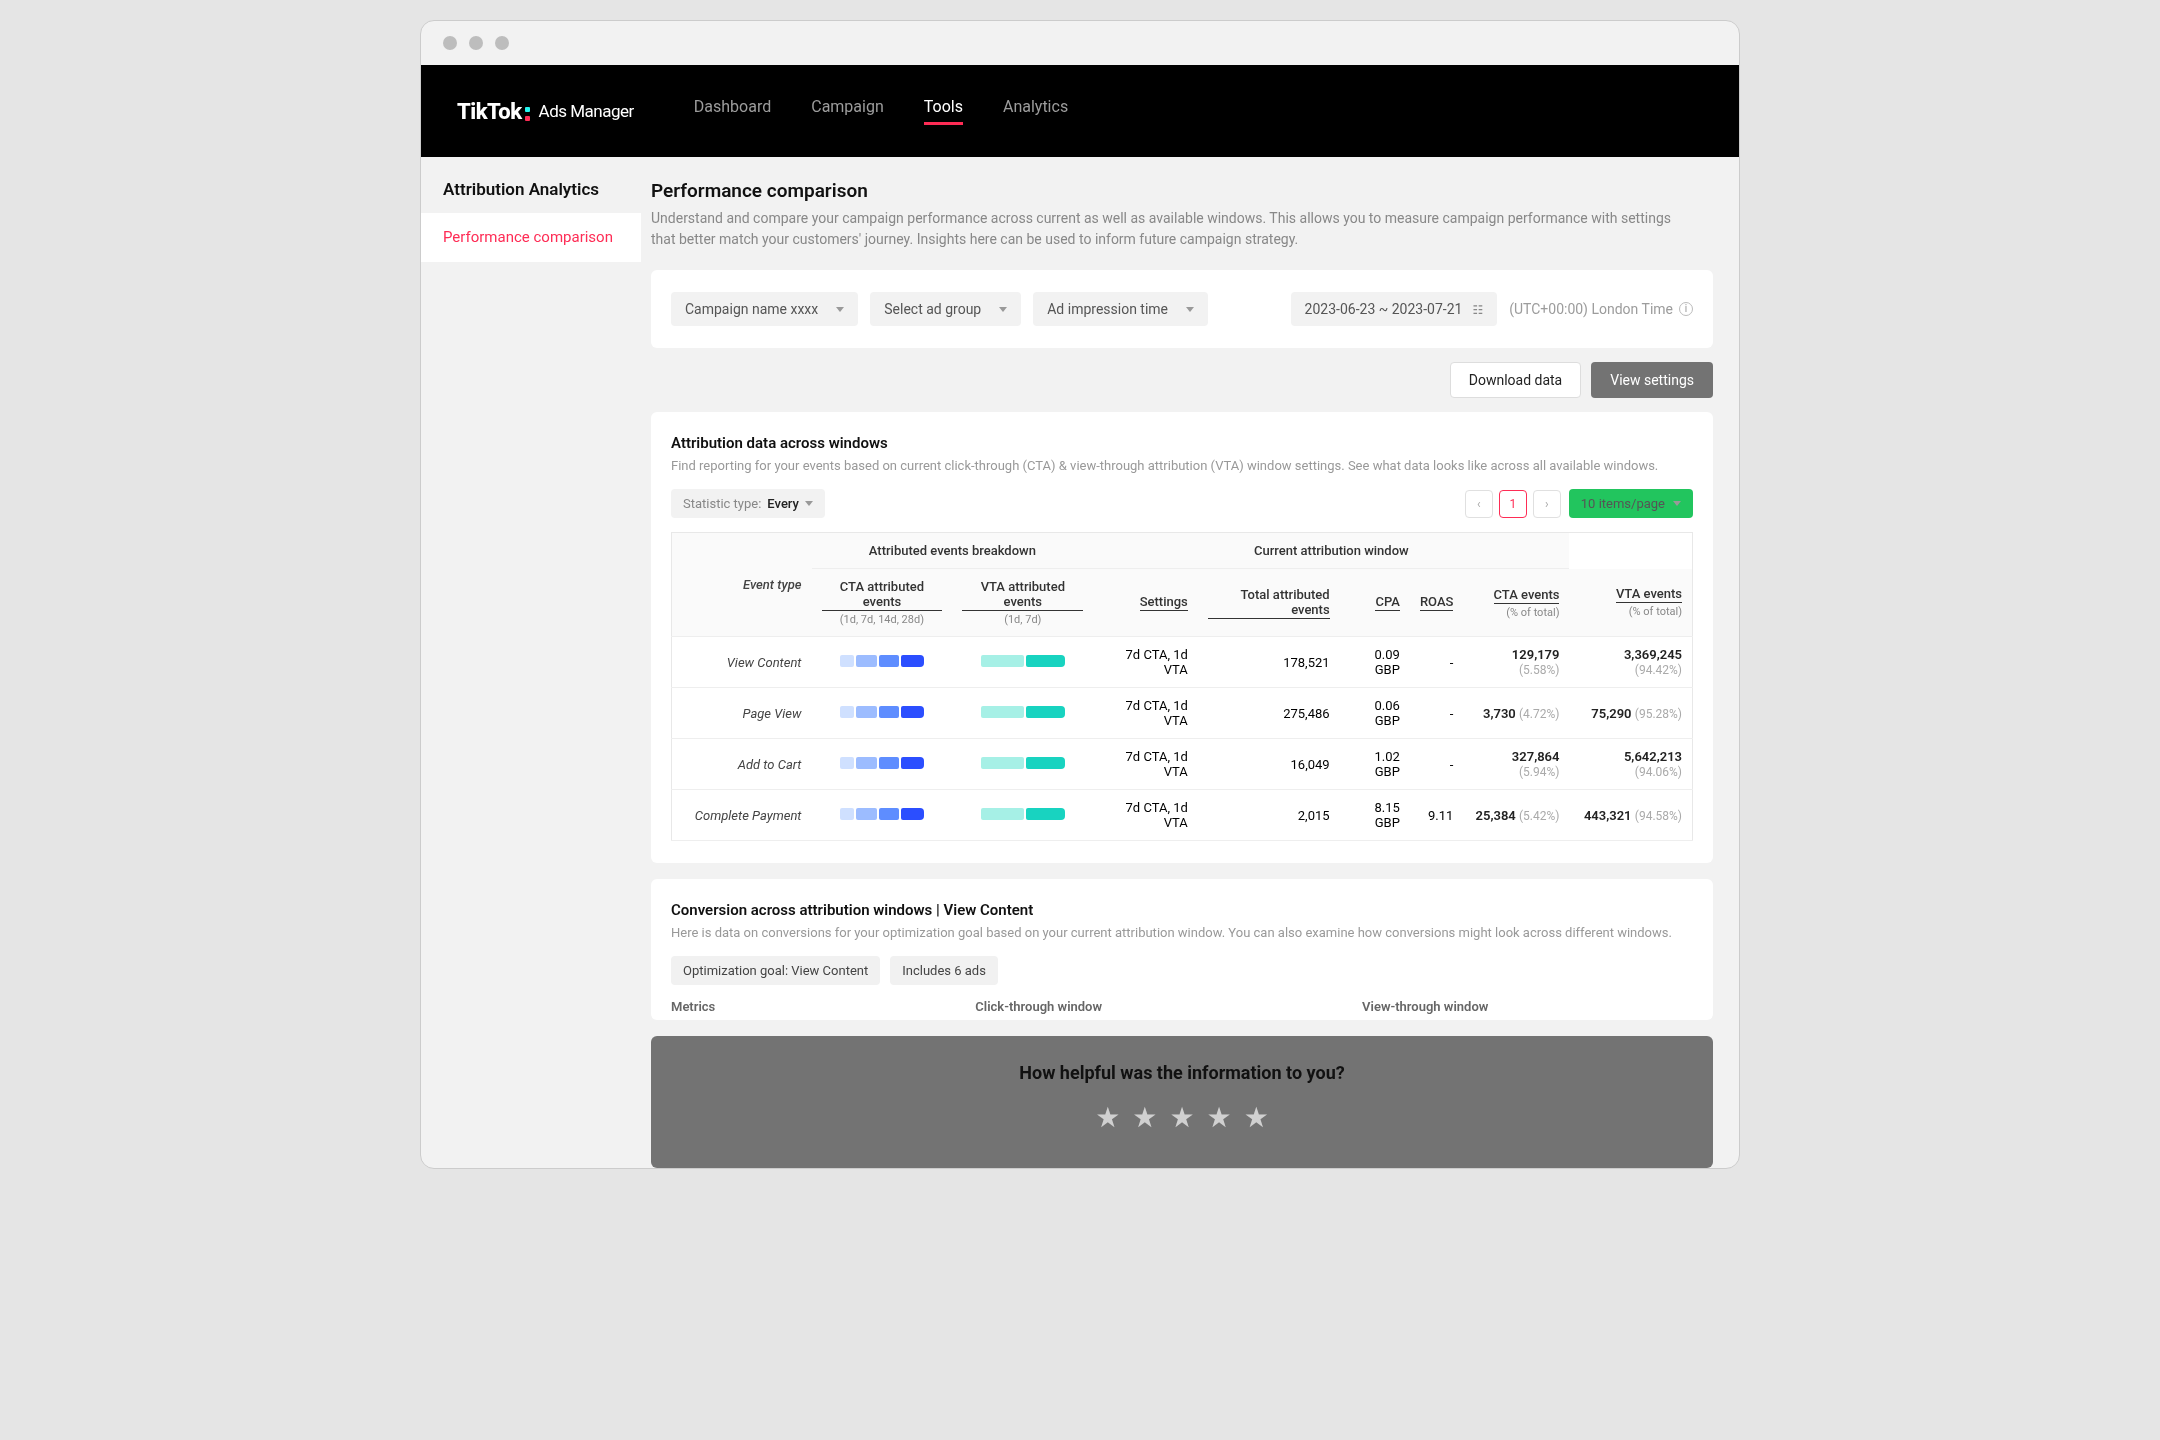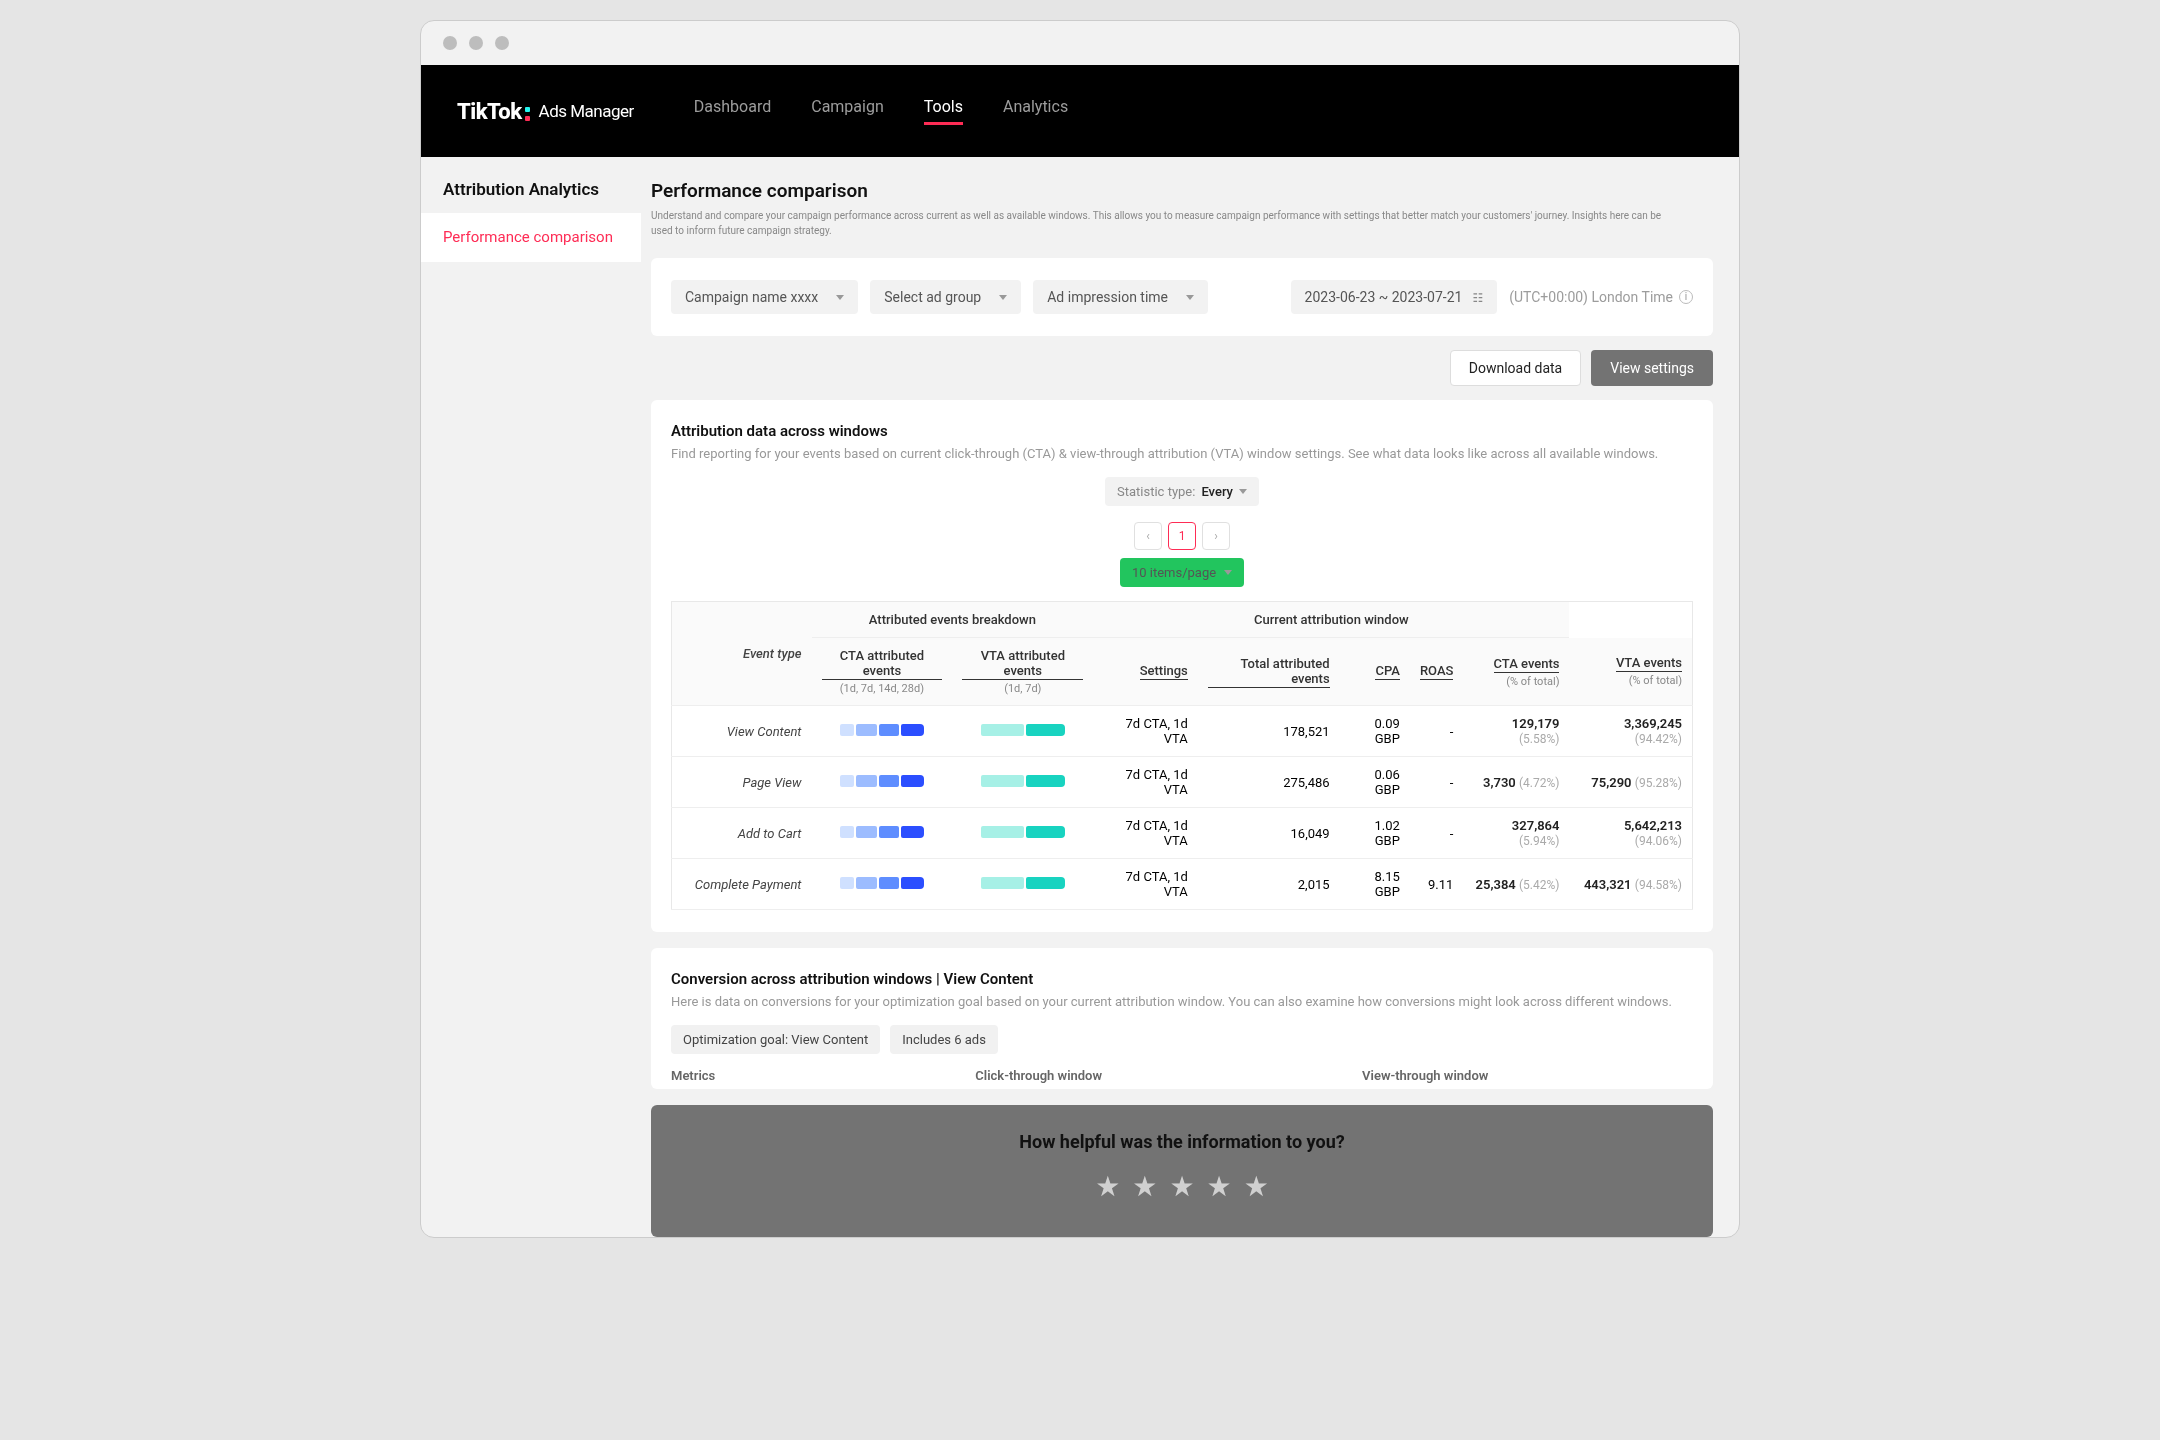--- a/index.html
+++ b/index.html
@@ -15,37 +15,37 @@
 .product { font-weight: 400; font-size: 17px; color: #fff; margin-left: 2px; }
 .nav { display: flex; gap: 40px; margin-left: 60px; font-size: 16px; }
 .nav-item { color: #9c9c9c; cursor: pointer; padding-bottom: 6px; }
 .nav-item.active { color: #fff; border-bottom: 3px solid #FE2C55; }
 .layout { display: flex; }
 .sidebar { width: 220px; padding: 22px 0; }
 .sidebar-title { font-size: 17px; font-weight: 600; color: #111; padding: 0 22px 14px; }
 .sidebar-item { background: #fff; padding: 14px 22px; font-size: 15px; color: #FE2C55; line-height: 1.4; }
 .main { flex: 1; padding: 22px 26px 0 10px; min-width: 0; }
 .page-title { font-size: 19px; font-weight: 600; color: #111; margin-bottom: 6px; }
-.page-desc { font-size: 10px; color: #888; line-height: 1.5; margin-bottom: 20px; max-width: 1020px; }
+.page-desc { font-size: 14px; color: #888; line-height: 1.5; margin-bottom: 20px; max-width: 1020px; }
 .filters { background: #fff; border-radius: 6px; padding: 22px 20px; display: flex; align-items: center; gap: 12px; margin-bottom: 14px; }
 .select { background: #f2f2f2; border-radius: 4px; padding: 9px 14px; font-size: 14px; color: #555; display: flex; align-items: center; gap: 18px; cursor: pointer; }
 .chev { width: 0; height: 0; border-left: 4px solid transparent; border-right: 4px solid transparent; border-top: 5px solid #999; }
 .spacer { flex: 1; }
 .date-pill { background: #f2f2f2; border-radius: 4px; padding: 9px 14px; font-size: 14px; color: #555; display: flex; align-items: center; gap: 10px; }
 .calendar-icon::before { content: "☷"; font-size: 12px; color: #888; }
 .tz { color: #9c9c9c; font-size: 14px; display: flex; align-items: center; gap: 6px; }
 .info-icon { display: inline-block; width: 14px; height: 14px; border: 1px solid #bbb; border-radius: 50%; font-size: 10px; text-align: center; line-height: 12px; color: #999; }
 .actions { display: flex; justify-content: flex-end; gap: 10px; margin-bottom: 14px; }
 .btn { font-size: 14px; padding: 9px 18px; border-radius: 4px; cursor: pointer; border: 1px solid transparent; }
 .btn-outline { background: #fff; color: #222; border-color: #ddd; }
 .btn-primary { background: #737373; color: #fff; }
 .panel { background: #fff; border-radius: 6px; padding: 22px 20px; margin-bottom: 16px; }
 .panel-title { font-size: 15px; font-weight: 600; color: #111; margin-bottom: 6px; }
 .panel-desc { font-size: 13px; color: #999; margin-bottom: 16px; }
-.tablebar { display: flex; align-items: center; gap: 8px; margin-bottom: 14px; flex-direction: column; }
+.tablebar { display: flex; align-items: center; gap: 8px; margin-bottom: 14px; }
 .stat-type { background: #f2f2f2; border-radius: 4px; padding: 7px 12px; font-size: 13px; display: flex; align-items: center; gap: 6px; }
 .stat-type .lab { color: #888; }
 .stat-type .val { color: #222; font-weight: 500; }
 .pager { display: flex; gap: 6px; align-items: center; }
 .pg { width: 28px; height: 28px; border: 1px solid #e0e0e0; border-radius: 4px; display: flex; align-items: center; justify-content: center; font-size: 12px; color: #aaa; cursor: pointer; }
 .pg.active { border-color: #FE2C55; color: #FE2C55; }
 .itemspp { background: #22c55e; border-radius: 4px; padding: 7px 12px; font-size: 13px; color: #555; display: flex; align-items: center; gap: 8px; }
 .table { width: 100%; border-collapse: collapse; font-size: 13px; border: 1px solid #e8e8e8; }
 .table th, .table td { padding: 10px 10px; border-bottom: 1px solid #eee; text-align: right; }
 .table th { color: #333; font-weight: 500; background: #fafafa; }

